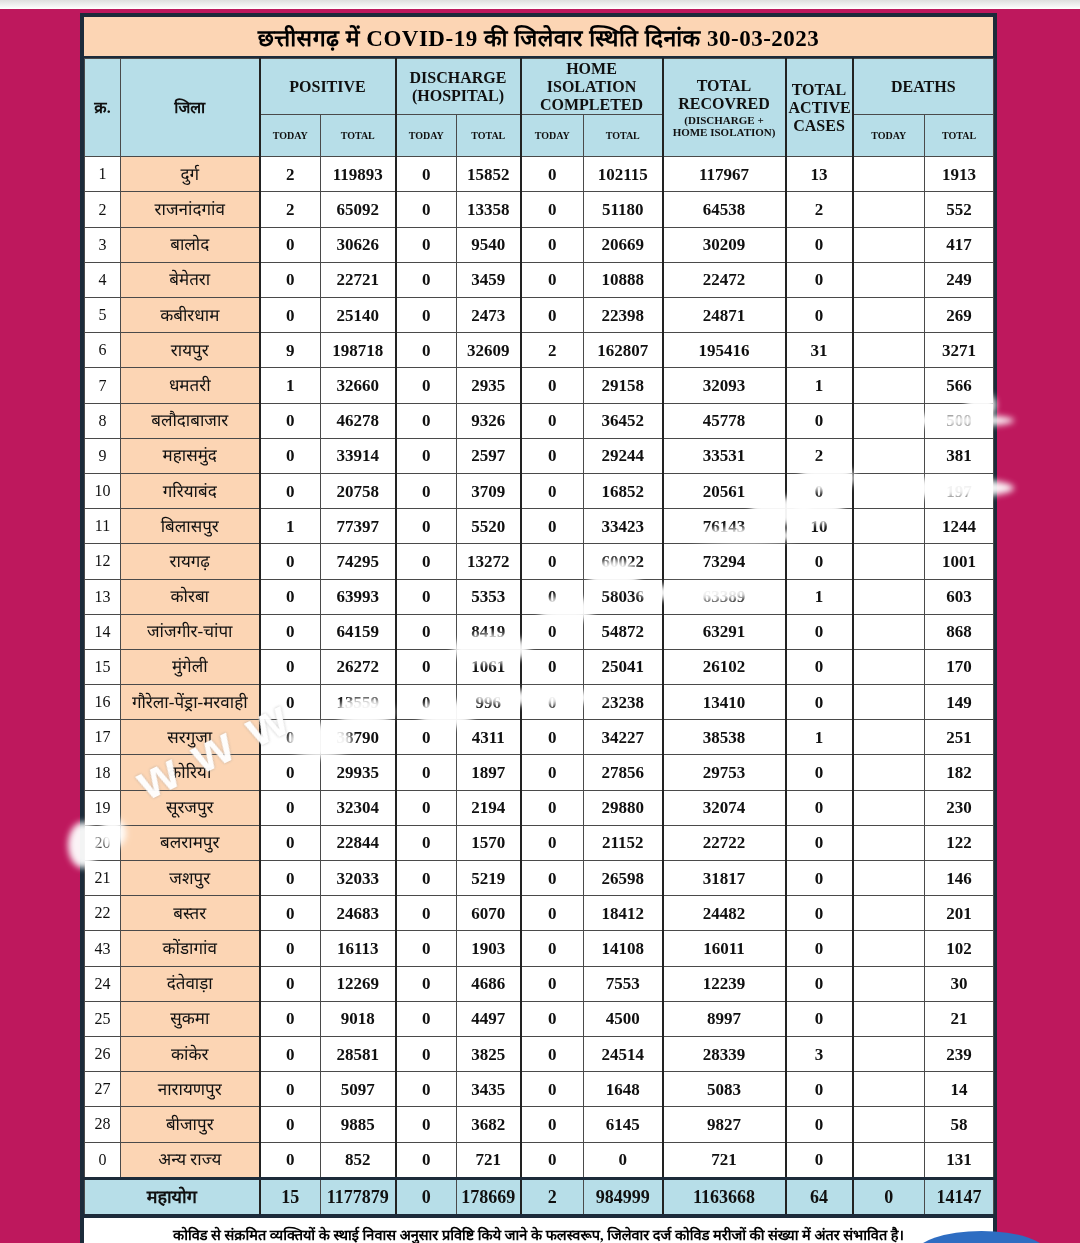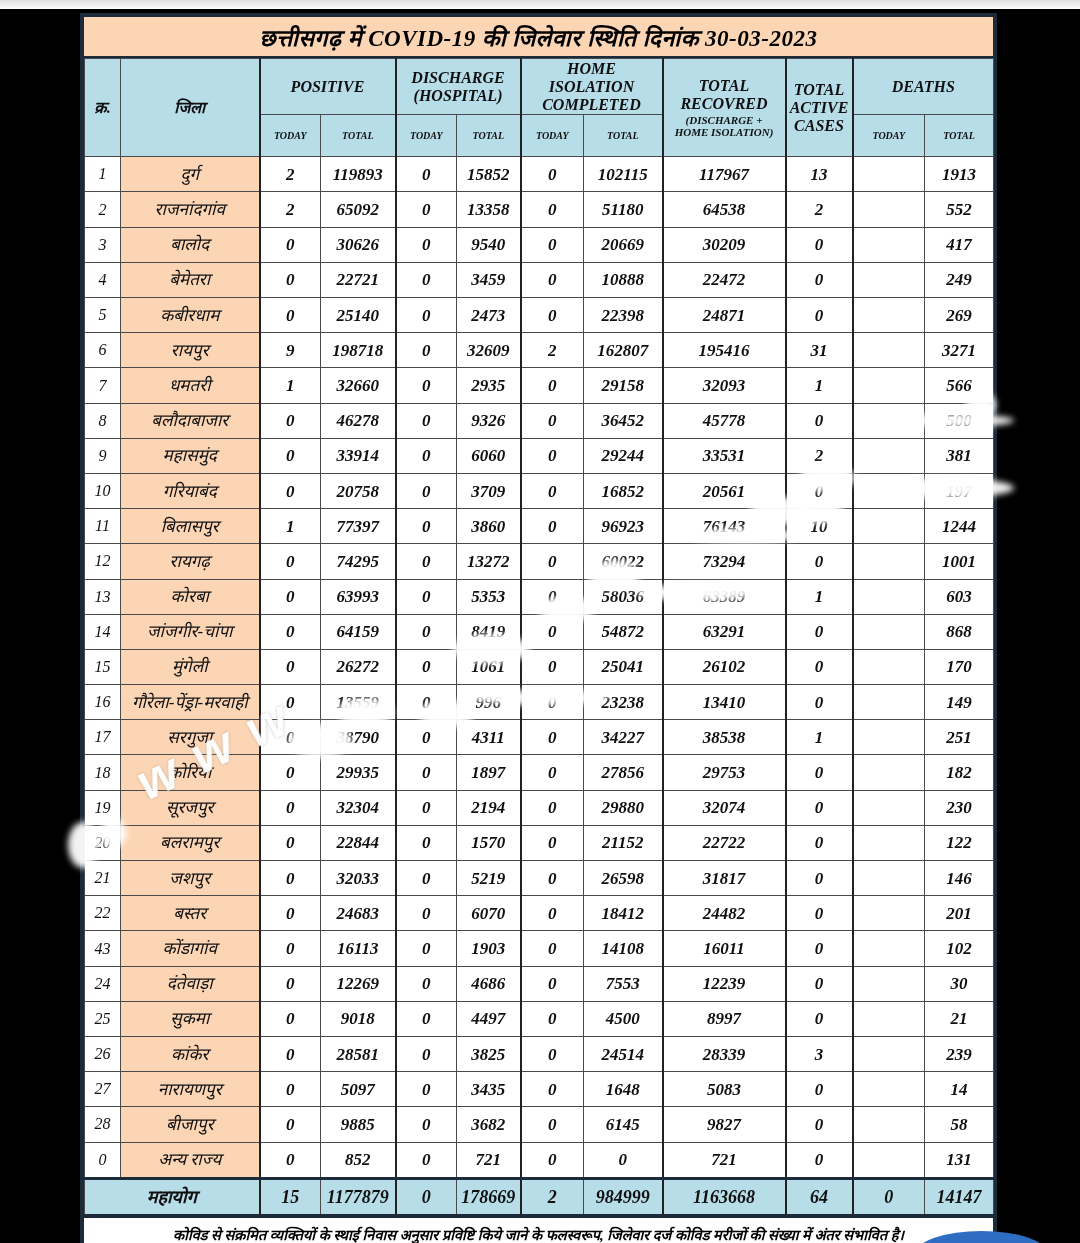--- a/index.html
+++ b/index.html
@@ -1,18 +1,18 @@
 <!DOCTYPE html>
 <html><head>
 <meta charset="utf-8">
 <style>
   html,body{margin:0;padding:0;background:#ffffff;}
   .page{
-    position:relative;width:1080px;height:1243px;background:#000000;
-    font-family:"Liberation Serif", serif;overflow:hidden;font-style:italic;
+    position:relative;width:1080px;height:1243px;background:#be185d;
+    font-family:"Liberation Serif", serif;overflow:hidden;
   }
   .scan-edge{position:absolute;left:0;top:0;width:1080px;height:9px;
     background:linear-gradient(#dedede,#ffffff);}
   .table-box{
     position:absolute;left:80px;top:13px;width:917px;box-sizing:border-box;
     border:4px solid #1c2b3a;background:#ffffff;
   }
   .title-bar{
     height:39px;background:#fcd5b4;border-bottom:2px solid #1c2b3a;
     display:flex;align-items:center;justify-content:center;
@@ -242,21 +242,21 @@
             <td class="c-num gb">0</td>
             <td class="c-num gb"></td>
             <td class="c-num">500</td>
           </tr>
           <tr>
             <td class="c-sr">9</td>
             <td class="c-district">महासमुंद</td>
             <td class="c-num gb">0</td>
             <td class="c-num">33914</td>
             <td class="c-num gb">0</td>
-            <td class="c-num">6060</td>
+            <td class="c-num">2597</td>
             <td class="c-num gb">0</td>
             <td class="c-num">29244</td>
             <td class="c-num gb">33531</td>
             <td class="c-num gb">2</td>
             <td class="c-num gb"></td>
             <td class="c-num">381</td>
           </tr>
           <tr>
             <td class="c-sr">10</td>
             <td class="c-district">गरियाबंद</td>
@@ -270,23 +270,23 @@
             <td class="c-num gb">0</td>
             <td class="c-num gb"></td>
             <td class="c-num">197</td>
           </tr>
           <tr>
             <td class="c-sr">11</td>
             <td class="c-district">बिलासपुर</td>
             <td class="c-num gb">1</td>
             <td class="c-num">77397</td>
             <td class="c-num gb">0</td>
-            <td class="c-num">3860</td>
-            <td class="c-num gb">0</td>
-            <td class="c-num">96923</td>
+            <td class="c-num">5520</td>
+            <td class="c-num gb">0</td>
+            <td class="c-num">33423</td>
             <td class="c-num gb">76143</td>
             <td class="c-num gb">10</td>
             <td class="c-num gb"></td>
             <td class="c-num">1244</td>
           </tr>
           <tr>
             <td class="c-sr">12</td>
             <td class="c-district">रायगढ़</td>
             <td class="c-num gb">0</td>
             <td class="c-num">74295</td>

